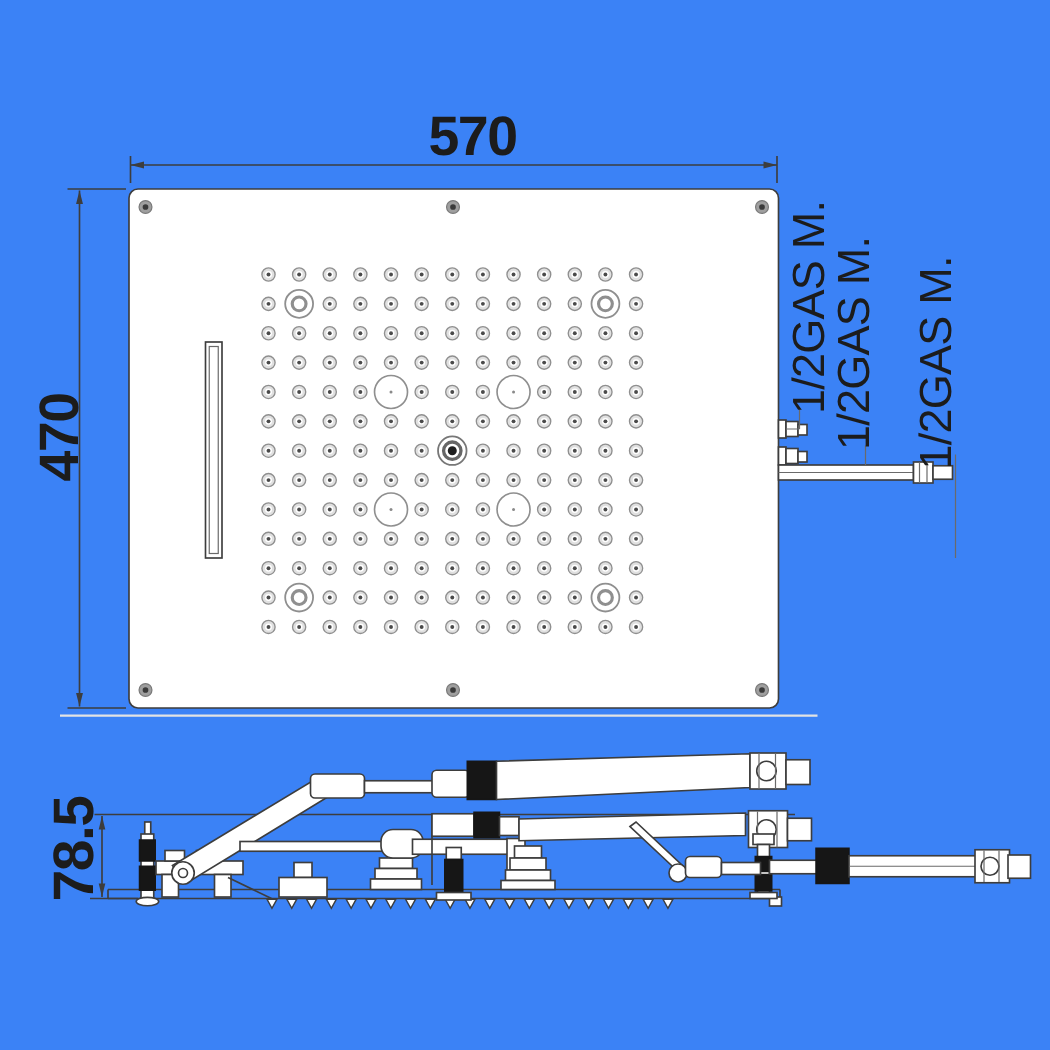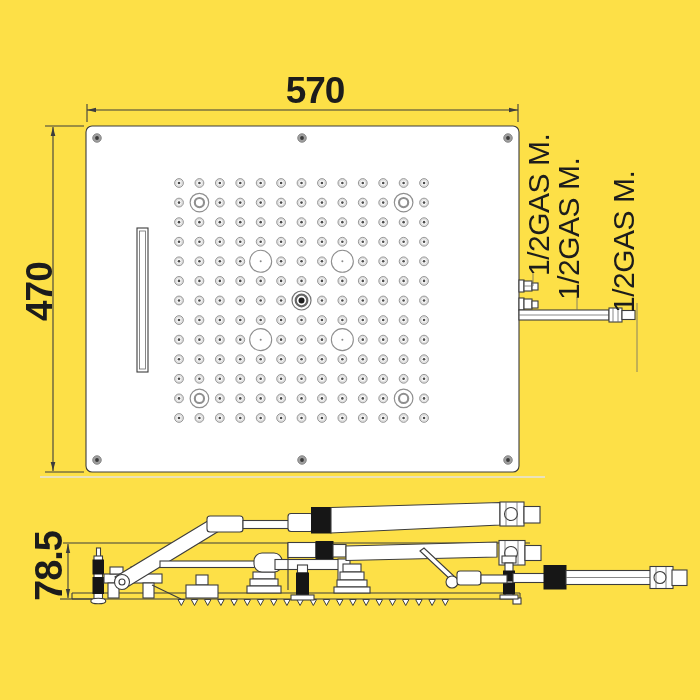--- a/index.html
+++ b/index.html
@@ -1,17 +1,17 @@
 <!DOCTYPE html>
 <html><head>
 <meta charset="utf-8">
 <style>
   html,body{margin:0;padding:0;background:#ffffff;}
   body{width:700px;height:700px;font-family:"Liberation Sans",sans-serif;}
-  .stage{position:relative;width:700px;height:700px;background:#fde047;overflow:hidden;}
+  .stage{position:relative;width:700px;height:700px;background:#3b82f6;overflow:hidden;}
   svg{display:block;}
   text{fill:#1c1c1c;}
   .dim-num{font-size:37px;font-weight:600;letter-spacing:-1px;}
   .gas-label{font-size:30px;font-weight:500;letter-spacing:-0.5px;}
   .ln{stroke:#3d3d3d;stroke-width:1.1;fill:none;}
   .lnw{stroke:#3d3d3d;stroke-width:1.1;fill:#ffffff;}
   .blk{stroke:#161616;stroke-width:1;fill:#161616;}
   .thin{stroke:#6a6a6a;stroke-width:0.8;fill:none;}
   .arrow{fill:#3d3d3d;stroke:none;}
 </style>

